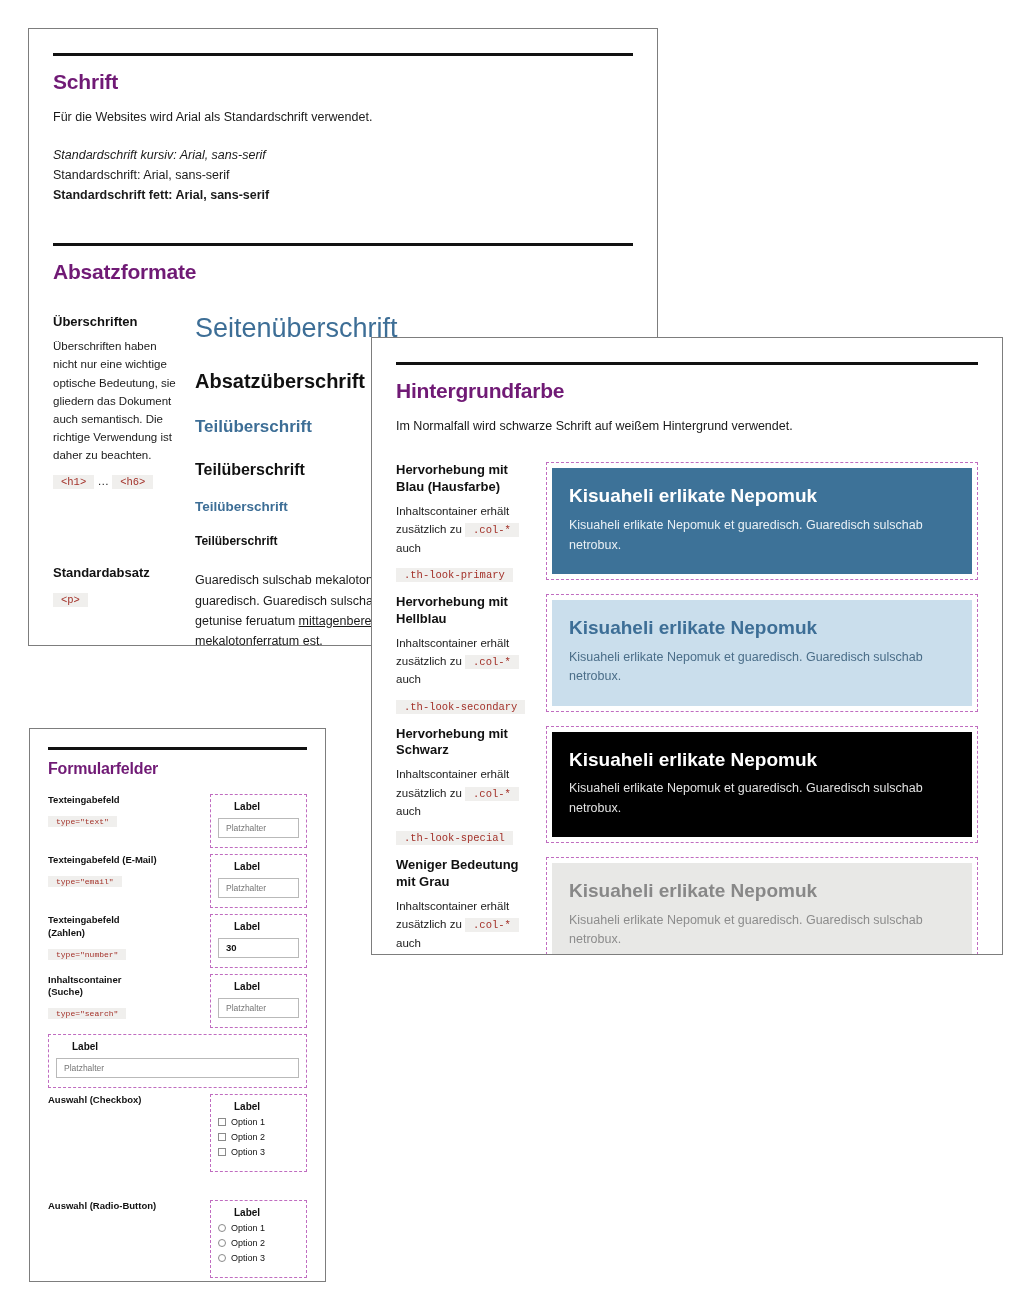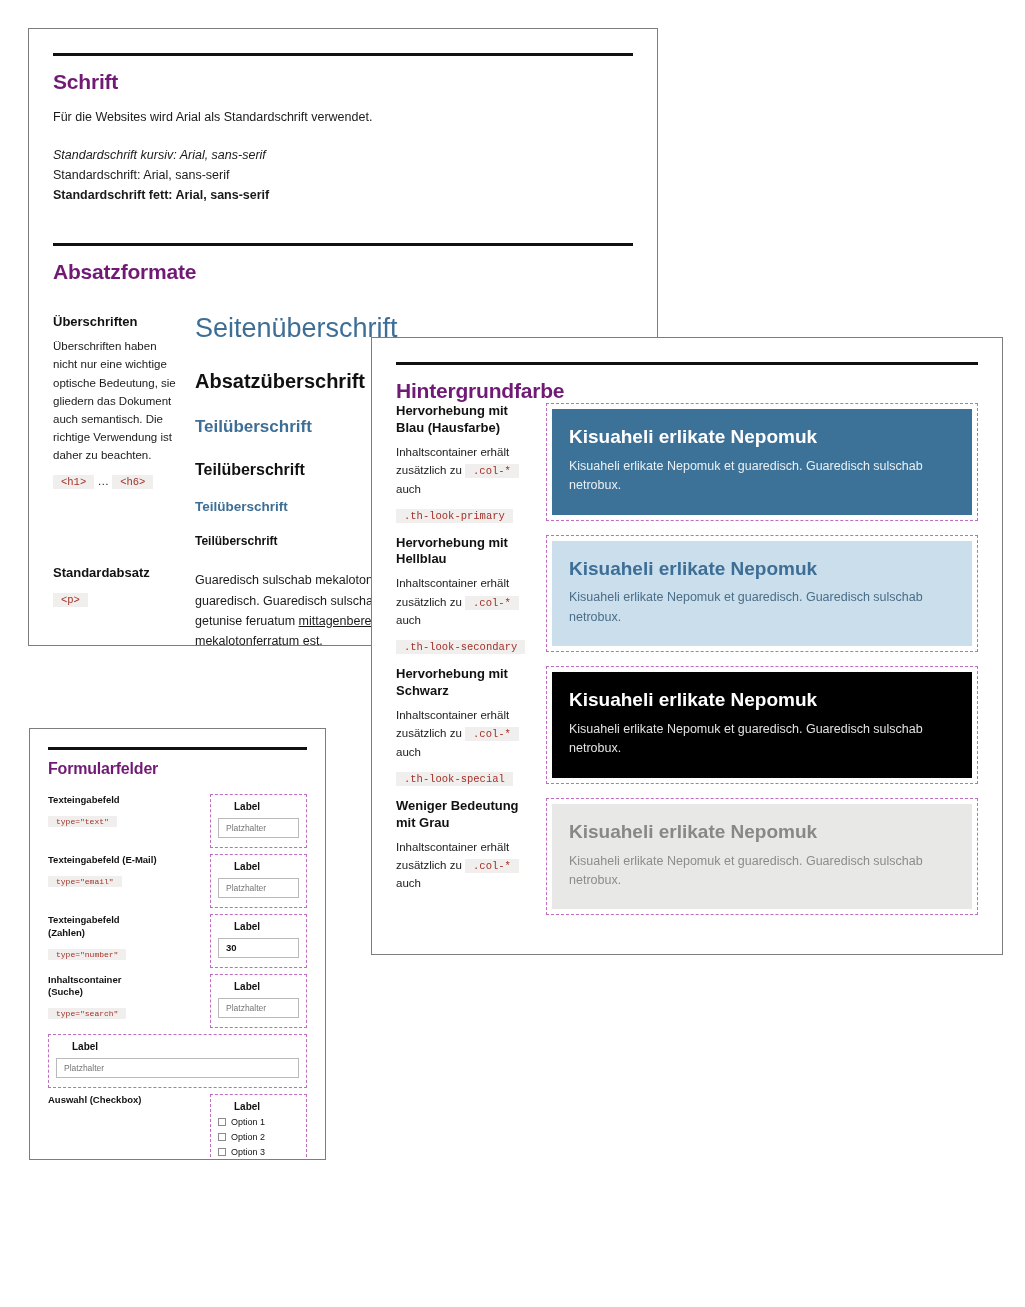--- a/index.html
+++ b/index.html
@@ -19,21 +19,21 @@
   
   .panel {
     position: absolute;
     background: #ffffff;
     border: 1px solid #7d7d7d;
     box-sizing: border-box;
     overflow: hidden;
   }
   #panel-typography { left: 28px;  top: 28px;  width: 630px; height: 618px; z-index: 1; }
   #panel-background { left: 371px; top: 337px; width: 632px; height: 618px; z-index: 2; }
-  #panel-forms      { left: 29px;  top: 728px; width: 297px; height: 432px; z-index: 3; }
+  #panel-forms      { left: 29px;  top: 728px; width: 297px; height: 554px; z-index: 3; }
 
   .panel-inner { padding: 0 24px; }
 
   
   .rule {
     border: 0;
     border-top: 3px solid #111111;
     margin: 0;
   }
   .sec-h {
@@ -242,20 +242,21 @@
     </div>
 
   </div>
 </div>
 
 <div class="panel" id="panel-background">
   <div class="panel-inner">
 
     <hr class="rule" style="margin-top:24px">
     <h2 class="sec-h">Hintergrundfarbe</h2>
+    <p class="intro" style="margin-bottom:26px">Im Normalfall wird schwarze Schrift auf weißem Hintergrund verwendet.</p>
 
     <div class="bg-row">
       <div class="row-label">
         <p class="lbl-h">Hervorhebung mit Blau (Hausfarbe)</p>
         <p class="lbl-p"><span>Inhaltscontainer erhält zusätzlich zu </span><span class="code">.col-*</span><span> auch</span></p>
         <div class="code-line">
           <span class="code">.th-look-primary</span>
         </div>
       </div>
       <div class="row-demo">

